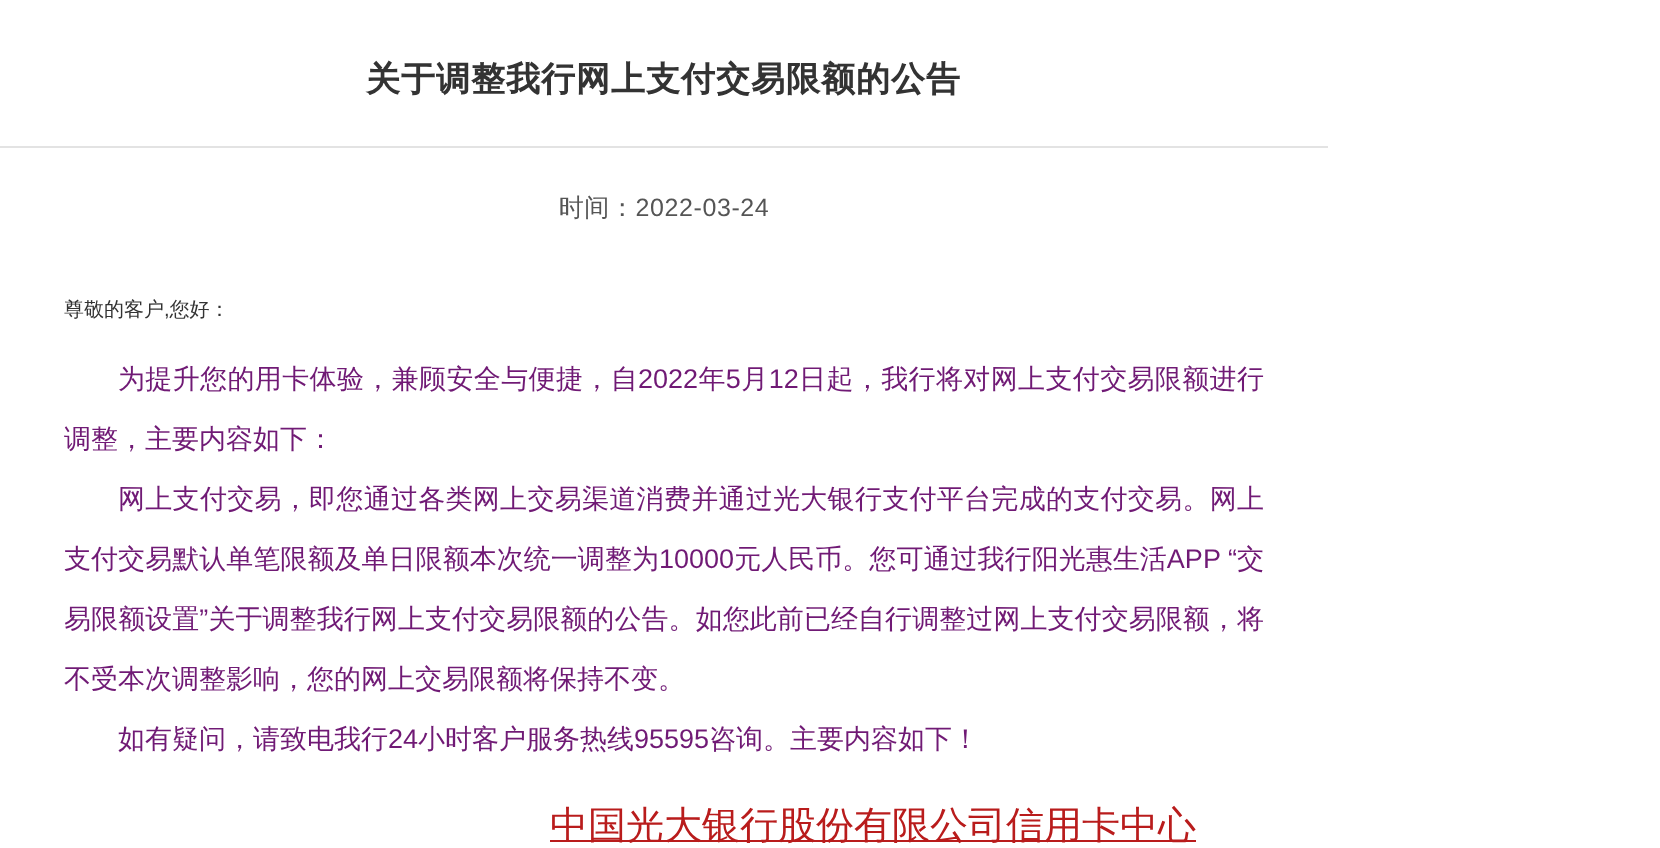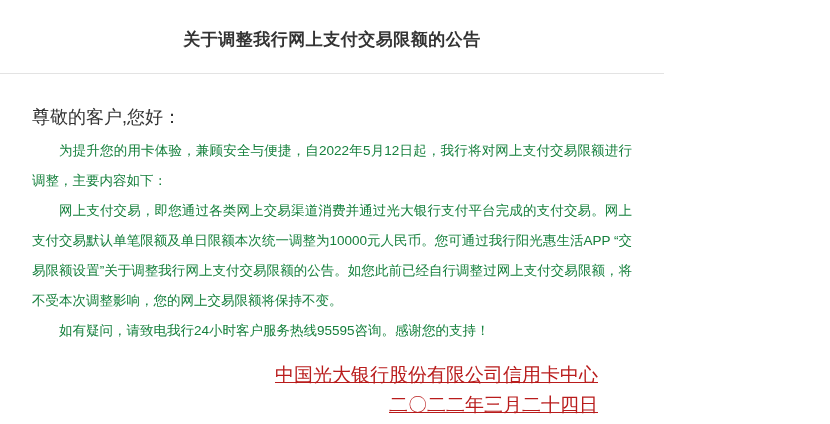--- a/index.html
+++ b/index.html
@@ -38,28 +38,28 @@
     text-align: center;
     font-size: 12.5px;
     color: #555555;
     padding-top: 22px;
     letter-spacing: 0.3px;
   }
   .body-wrap {
     padding: 28px 32px 0 32px;
   }
   .greeting {
-    font-size: 18px;
+    font-size: 10px;
     color: #333333;
     line-height: 30px;
     margin-bottom: 4px;
   }
   .para {
     font-size: 13.5px;
-    color: #15803d;
+    color: #701a75;
     line-height: 30px;
     text-align: justify;
     text-indent: 2em;
     margin: 0;
   }
   .sign-block {
     padding-top: 14px;
     text-align: right;
     padding-right: 34px;
   }
@@ -72,30 +72,31 @@
 </style>
 </head>
 <body>
 
 <div class="page">
 
   <div class="notice-title">关于调整我行网上支付交易限额的公告</div>
 
   <hr class="title-divider">
 
+  <div class="notice-date">时间：2022-03-24</div>
 
   <div class="body-wrap">
 
     <div class="greeting">尊敬的客户,您好：</div>
 
     <p class="para">为提升您的用卡体验，兼顾安全与便捷，自2022年5月12日起，我行将对网上支付交易限额进行调整，主要内容如下：</p>
 
     <p class="para">网上支付交易，即您通过各类网上交易渠道消费并通过光大银行支付平台完成的支付交易。网上支付交易默认单笔限额及单日限额本次统一调整为10000元人民币。您可通过我行阳光惠生活APP “交易限额设置”关于调整我行网上支付交易限额的公告。如您此前已经自行调整过网上支付交易限额，将不受本次调整影响，您的网上交易限额将保持不变。</p>
 
-    <p class="para">如有疑问，请致电我行24小时客户服务热线95595咨询。感谢您的支持！</p>
+    <p class="para">如有疑问，请致电我行24小时客户服务热线95595咨询。主要内容如下！</p>
 
 
     <div class="sign-block">
       <div class="sign-line">中国光大银行股份有限公司信用卡中心</div>
       <div class="sign-line">二〇二二年三月二十四日</div>
     </div>
 
   </div>
 </div>
 

